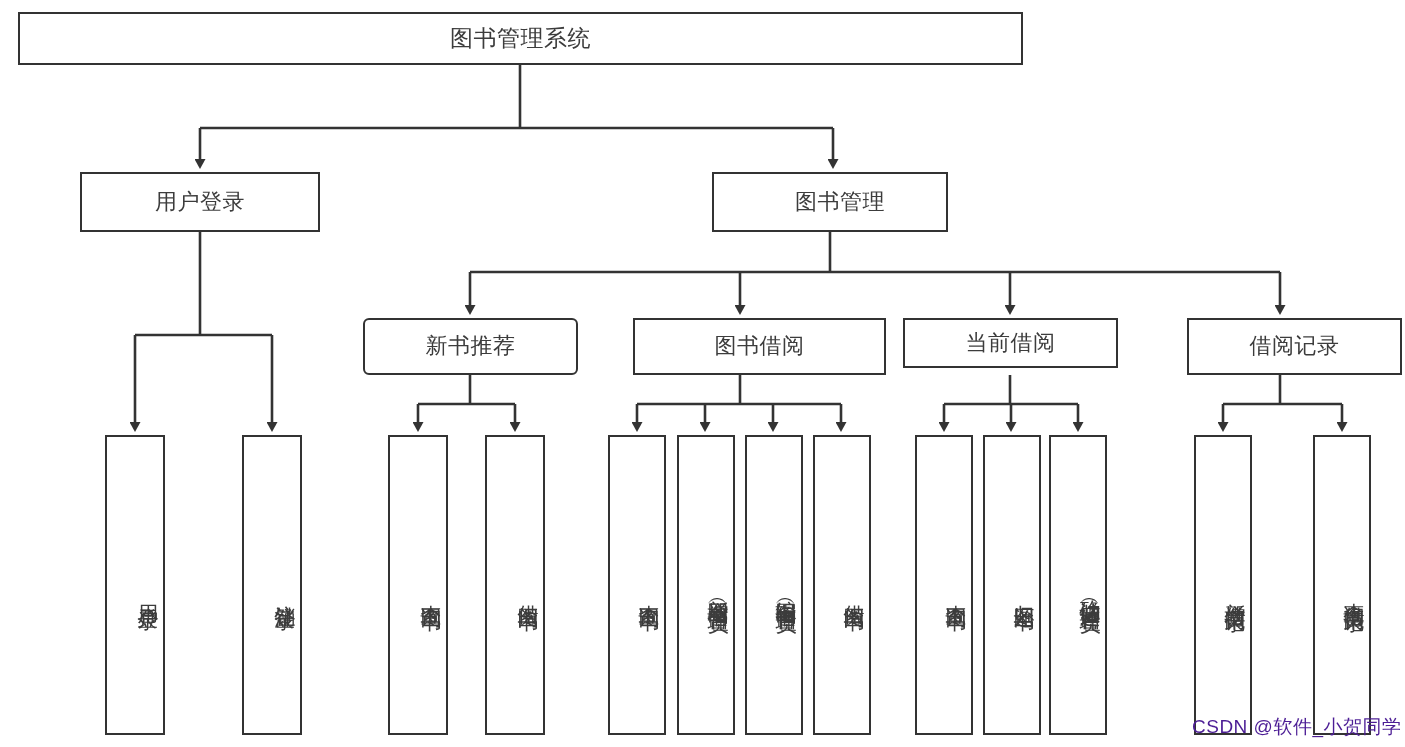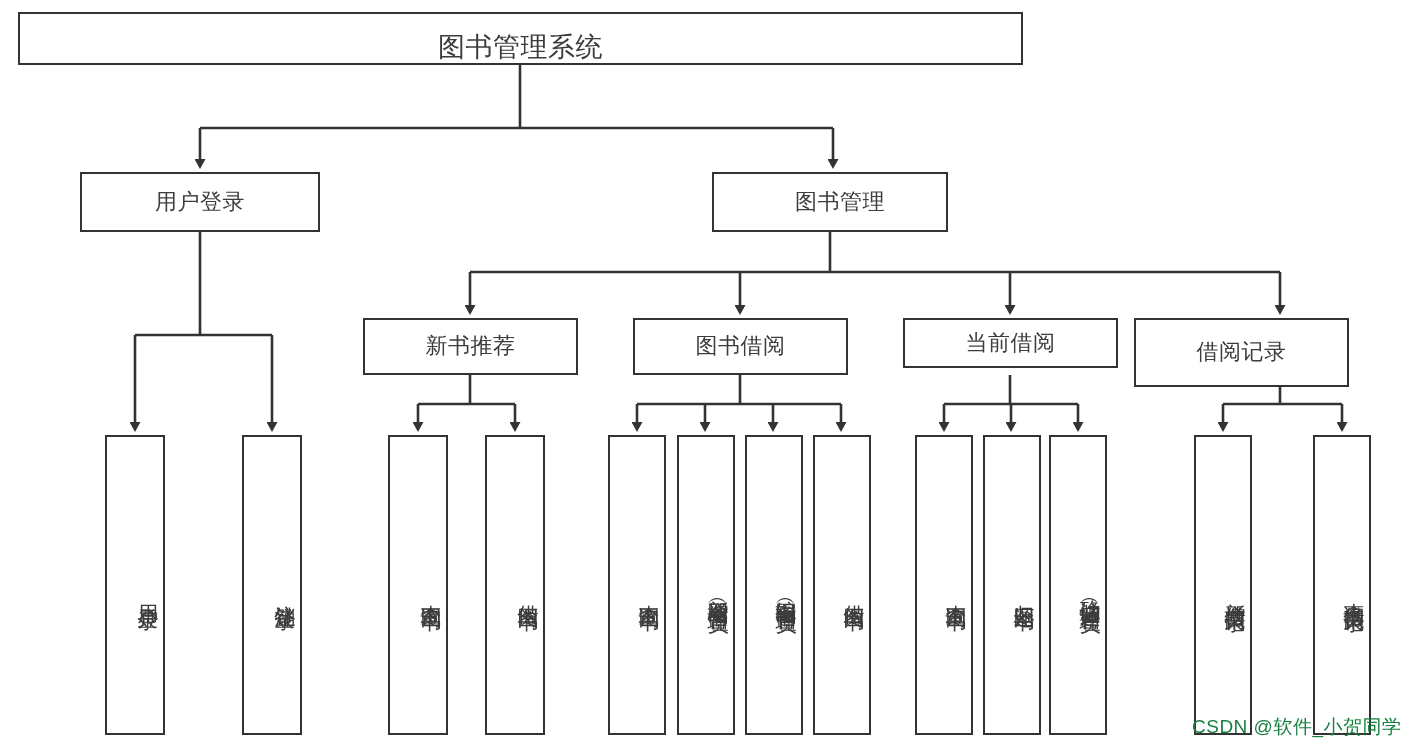--- a/index.html
+++ b/index.html
@@ -38,43 +38,42 @@
     text-align: center;
     color: #3c3c3c;
     z-index: 2;
   }
   .node.horiz {
     font-size: 22px;
     letter-spacing: 0.5px;
     line-height: 1.2;
   }
   .node.root {
-    font-size: 27px;
-    align-items: flex-end;
+    font-size: 23px;
   }
   .node.vert {
     writing-mode: vertical-rl;
     text-orientation: upright;
     font-size: 21px;
     line-height: 1.45;
     letter-spacing: 2px;
     padding-top: 14px;
     align-items: flex-start;
     justify-content: center;
   }
   .node .label {
     display: block;
     white-space: pre-wrap;
   }
   .watermark {
     position: absolute;
     left: 1192px;
     top: 714px;
     font-size: 19px;
-    color: #15803d;
+    color: #4c1d95;
     letter-spacing: 0.5px;
     white-space: nowrap;
     z-index: 5;
     font-family: "Liberation Sans", "DejaVu Sans", sans-serif;
     text-align: center;
   }
 </style>
 </head>
 <body>
 
@@ -134,30 +133,30 @@
     <span class="label">图书管理系统</span>
   </div>
 
   <div class="node horiz" style="left:80px; top:172px; width:240px; height:60px;">
     <span class="label">用户登录</span>
   </div>
   <div class="node horiz" style="left:712px; top:172px; width:236px; height:60px;padding-left:20px;">
     <span class="label">图书管理</span>
   </div>
 
-  <div class="node horiz" style="left:363px; top:318px; width:215px; height:57px;">
+  <div class="node horiz" style="left:363px; top:318px; width:215px; height:57px;border-radius:6px;">
     <span class="label">新书推荐</span>
   </div>
-  <div class="node horiz" style="left:633px; top:318px; width:215px; height:57px;">
+  <div class="node horiz" style="left:633px; top:318px; width:253px; height:57px;">
     <span class="label">图书借阅</span>
   </div>
   <div class="node horiz" style="left:903px; top:318px; width:215px; height:50px;">
     <span class="label">当前借阅</span>
   </div>
-  <div class="node horiz" style="left:1134px; top:318px; width:215px; height:69px;text-align:right;">
+  <div class="node horiz" style="left:1187px; top:318px; width:215px; height:57px;text-align:right;">
     <span class="label">借阅记录</span>
   </div>
 
   <div class="node vert" style="left:105px; top:435px; width:60px; height:300px;">
     <span class="label">用户登录</span>
   </div>
   <div class="node vert" style="left:242px; top:435px; width:60px; height:300px;">
     <span class="label">注销登录</span>
   </div>
 

